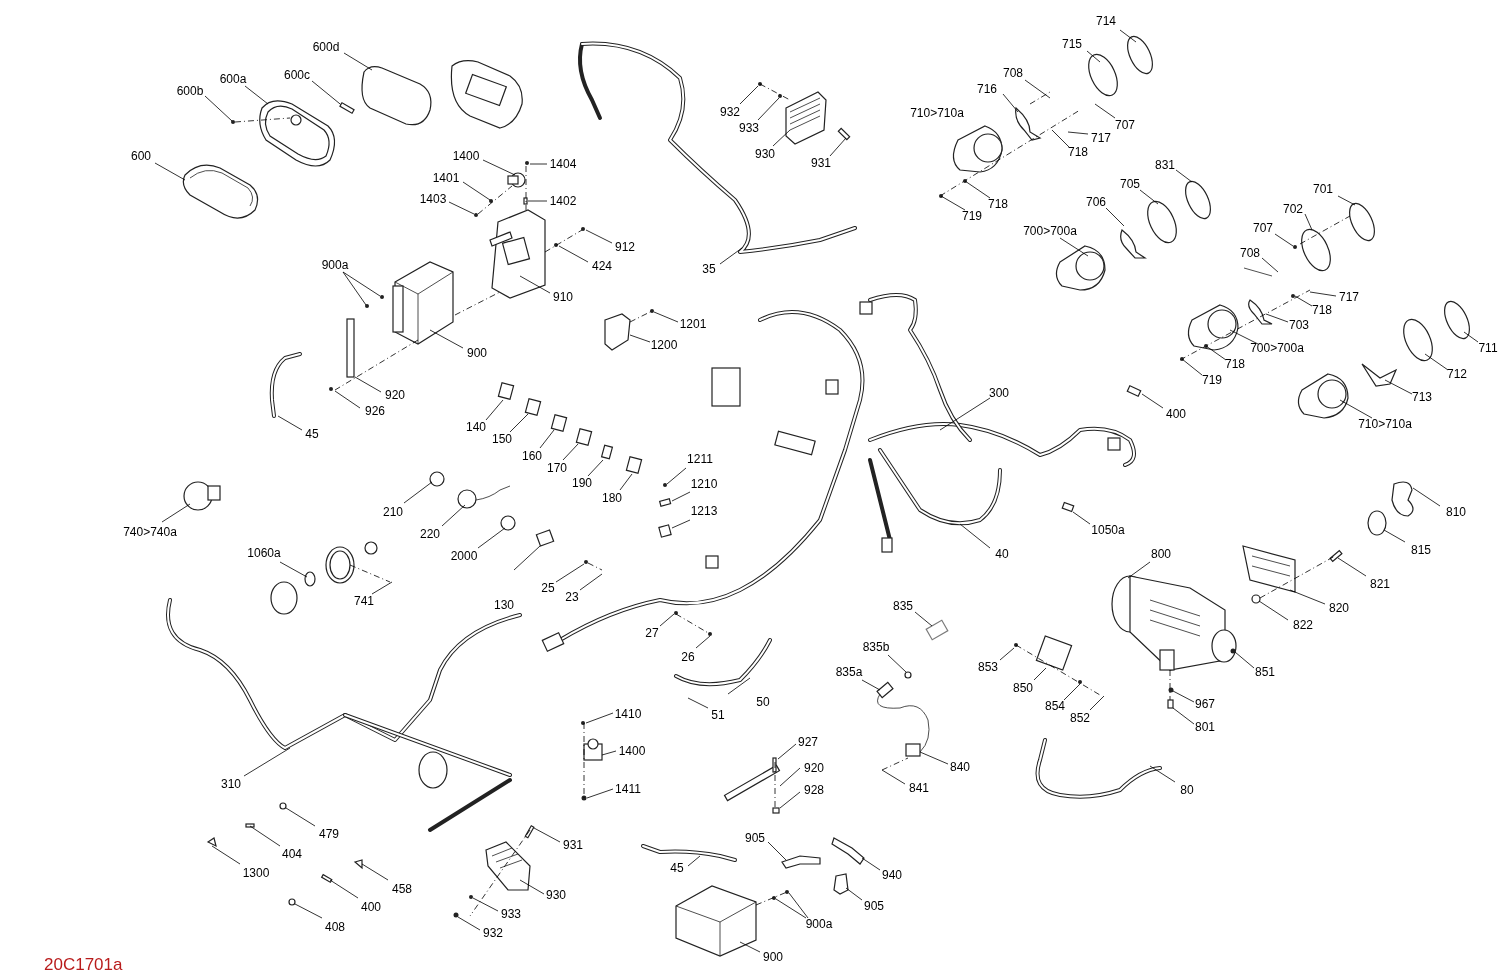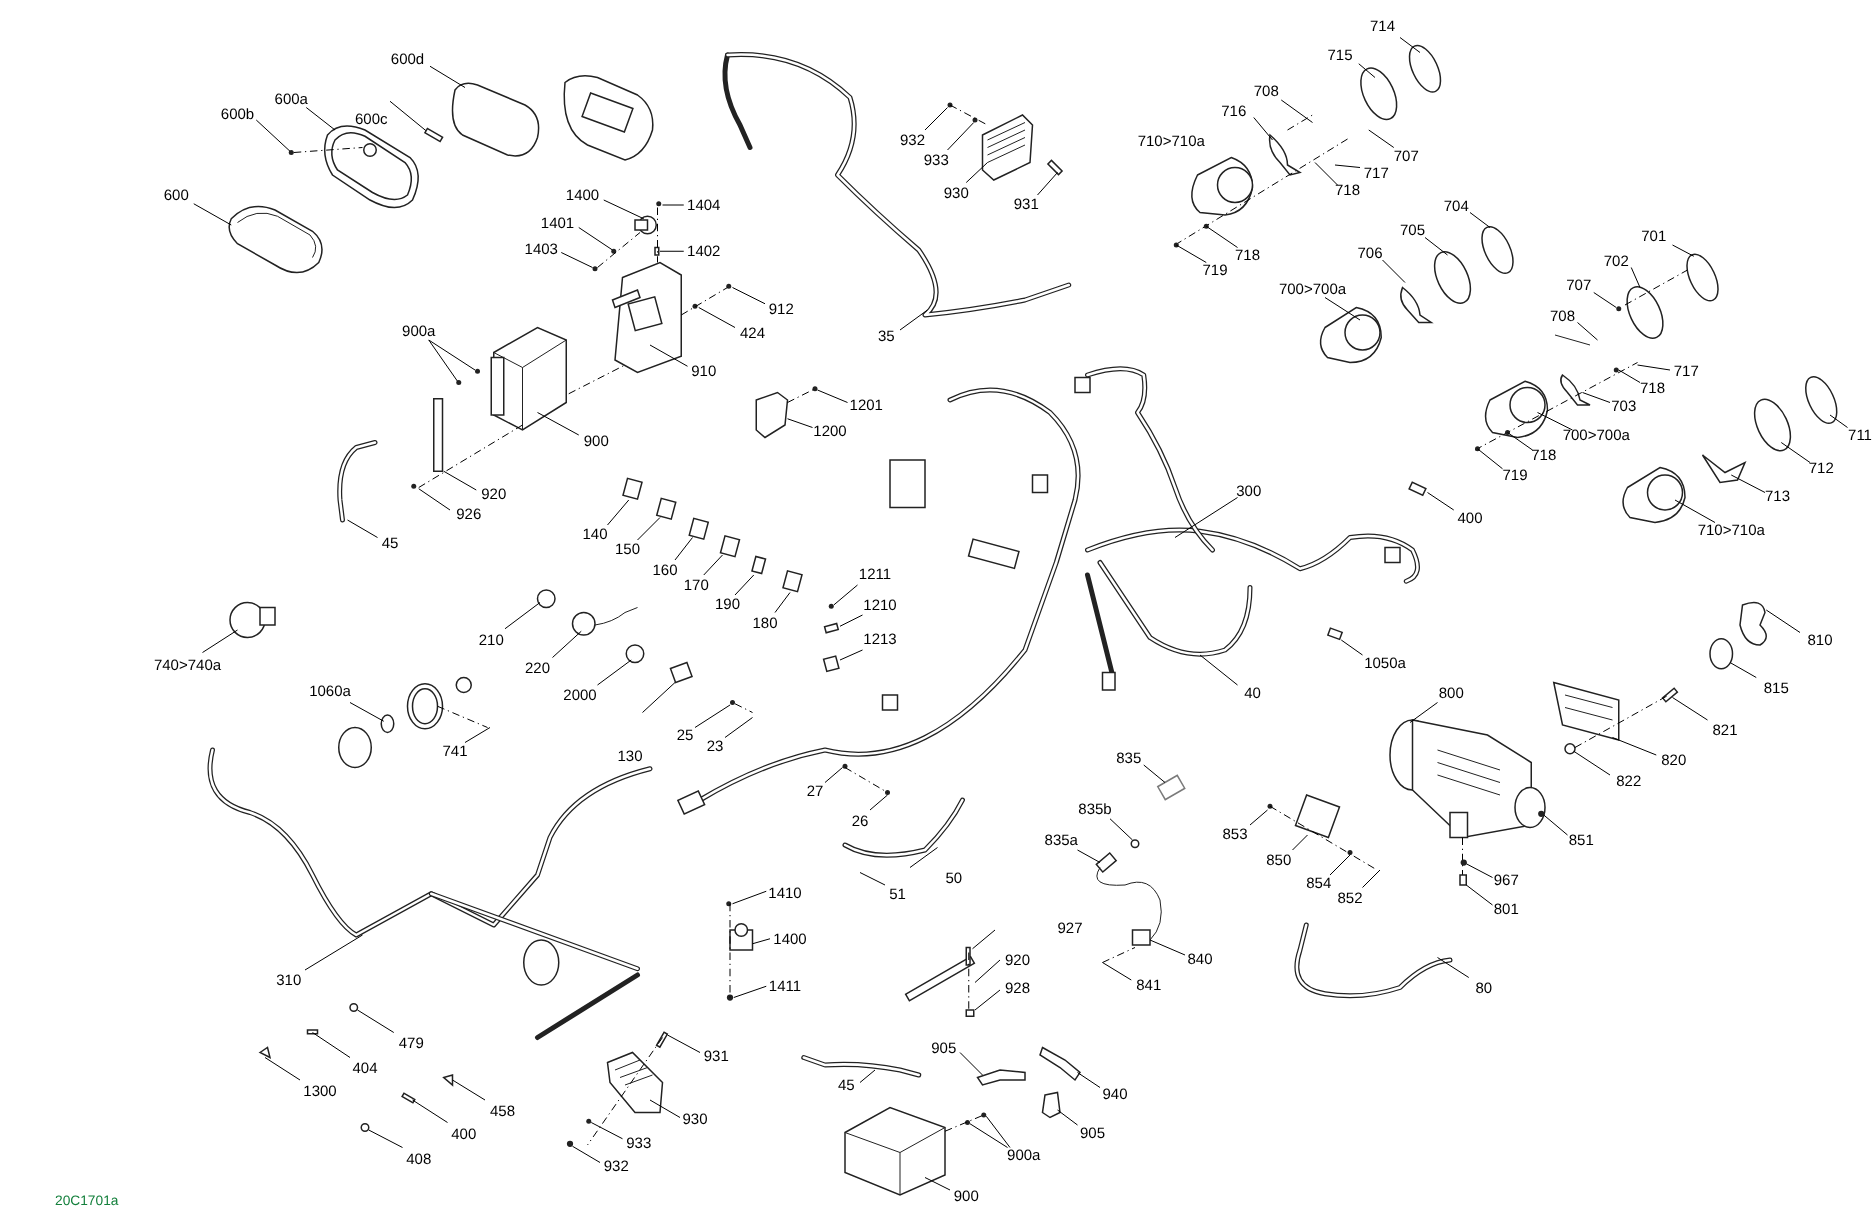--- a/index.html
+++ b/index.html
@@ -1,20 +1,20 @@
 <!DOCTYPE html>
 <html><head>
 <meta charset="utf-8">
 <style>
   html,body{margin:0;padding:0;background:#ffffff;}
   body{width:1500px;height:974px;position:relative;overflow:hidden;font-family:"Liberation Sans",sans-serif;}
   #diagram{position:absolute;left:0;top:0;width:1500px;height:974px;}
   #labels{position:absolute;left:0;top:0;width:1500px;height:974px;}
   .lbl{position:absolute;font-size:12px;color:#000;line-height:14px;white-space:nowrap;transform:translate(-50%,-50%);}
-  .doc-id{position:absolute;left:44px;top:955px;font-size:11px;color:#15803d;}
+  .doc-id{position:absolute;left:44px;top:955px;font-size:17px;color:#b91c1c;}
   svg .part{fill:#fff;stroke:#222;stroke-width:1.2;}
   svg .thin{fill:none;stroke:#222;stroke-width:0.8;}
   svg .wire{fill:none;stroke:#222;stroke-width:4;stroke-linecap:round;stroke-linejoin:round;}
   svg .wirein{fill:none;stroke:#fff;stroke-width:2;stroke-linecap:round;stroke-linejoin:round;}
   svg .lead{stroke:#000;stroke-width:0.8;fill:none;}
   svg .dash{stroke:#000;stroke-width:0.8;stroke-dasharray:6 3 1 3;fill:none;}
   svg .dot{fill:#222;}
 </style>
 </head>
 <body>
@@ -414,21 +414,21 @@
   <circle class="dot" cx="787" cy="892" r="2"></circle>
   <line class="dash" x1="756" y1="905" x2="787" y2="892"></line>
   <line class="lead" x1="776" y1="899" x2="806" y2="918"></line>
   <line class="lead" x1="789" y1="893" x2="808" y2="918"></line>
   <line class="lead" x1="740" y1="942" x2="760" y2="952"></line>
 </svg>
 
 <div id="labels">
     <span class="lbl" style="left: 326px; top: 47px;">600d</span>
     <span class="lbl" style="left: 233px; top: 79px;">600a</span>
-    <span class="lbl" style="left: 297px; top: 75px; margin-top: 20px;">600c</span>
+    <span class="lbl" style="left: 297px; top: 75px;">600c</span>
     <span class="lbl" style="left: 190px; top: 91px;">600b</span>
     <span class="lbl" style="left: 141px; top: 156px;">600</span>
     <span class="lbl" style="left: 466px; top: 156px;">1400</span>
     <span class="lbl" style="left: 563px; top: 164px;">1404</span>
     <span class="lbl" style="left: 446px; top: 178px;">1401</span>
     <span class="lbl" style="left: 433px; top: 199px;">1403</span>
     <span class="lbl" style="left: 563px; top: 201px;">1402</span>
     <span class="lbl" style="left: 625px; top: 247px;">912</span>
     <span class="lbl" style="left: 602px; top: 266px;">424</span>
     <span class="lbl" style="left: 335px; top: 265px;">900a</span>
@@ -447,21 +447,21 @@
     <span class="lbl" style="left: 1106px; top: 21px;">714</span>
     <span class="lbl" style="left: 1072px; top: 44px;">715</span>
     <span class="lbl" style="left: 1013px; top: 73px;">708</span>
     <span class="lbl" style="left: 987px; top: 89px;">716</span>
     <span class="lbl" style="left: 937px; top: 113px;">710&gt;710a</span>
     <span class="lbl" style="left: 1125px; top: 125px;">707</span>
     <span class="lbl" style="left: 1101px; top: 138px;">717</span>
     <span class="lbl" style="left: 1078px; top: 152px;">718</span>
     <span class="lbl" style="left: 998px; top: 204px;">718</span>
     <span class="lbl" style="left: 972px; top: 216px;">719</span>
-    <span class="lbl" style="left: 1165px; top: 165px;">704</span>
+    <span class="lbl" style="left: 1165px; top: 165px;">831</span>
     <span class="lbl" style="left: 1130px; top: 184px;">705</span>
     <span class="lbl" style="left: 1096px; top: 202px;">706</span>
     <span class="lbl" style="left: 1050px; top: 231px;">700&gt;700a</span>
     <span class="lbl" style="left: 1323px; top: 189px;">701</span>
     <span class="lbl" style="left: 1293px; top: 209px;">702</span>
     <span class="lbl" style="left: 1263px; top: 228px;">707</span>
     <span class="lbl" style="left: 1250px; top: 253px;">708</span>
     <span class="lbl" style="left: 1349px; top: 297px;">717</span>
     <span class="lbl" style="left: 1322px; top: 310px;">718</span>
     <span class="lbl" style="left: 1299px; top: 325px;">703</span>
@@ -510,21 +510,21 @@
     <span class="lbl" style="left: 1265px; top: 672px;">851</span>
     <span class="lbl" style="left: 1055px; top: 706px;">854</span>
     <span class="lbl" style="left: 1080px; top: 718px;">852</span>
     <span class="lbl" style="left: 1205px; top: 704px;">967</span>
     <span class="lbl" style="left: 1205px; top: 727px;">801</span>
     <span class="lbl" style="left: 763px; top: 702px;">50</span>
     <span class="lbl" style="left: 718px; top: 715px;">51</span>
     <span class="lbl" style="left: 628px; top: 714px;">1410</span>
     <span class="lbl" style="left: 632px; top: 751px;">1400</span>
     <span class="lbl" style="left: 628px; top: 789px;">1411</span>
-    <span class="lbl" style="left: 808px; top: 742px; margin-left: 48px;">927</span>
+    <span class="lbl" style="left: 808px; top: 742px;">927</span>
     <span class="lbl" style="left: 814px; top: 768px;">920</span>
     <span class="lbl" style="left: 814px; top: 790px;">928</span>
     <span class="lbl" style="left: 960px; top: 767px;">840</span>
     <span class="lbl" style="left: 919px; top: 788px;">841</span>
     <span class="lbl" style="left: 1187px; top: 790px;">80</span>
     <span class="lbl" style="left: 231px; top: 784px;">310</span>
     <span class="lbl" style="left: 329px; top: 834px;">479</span>
     <span class="lbl" style="left: 292px; top: 854px;">404</span>
     <span class="lbl" style="left: 256px; top: 873px;">1300</span>
     <span class="lbl" style="left: 402px; top: 889px;">458</span>

